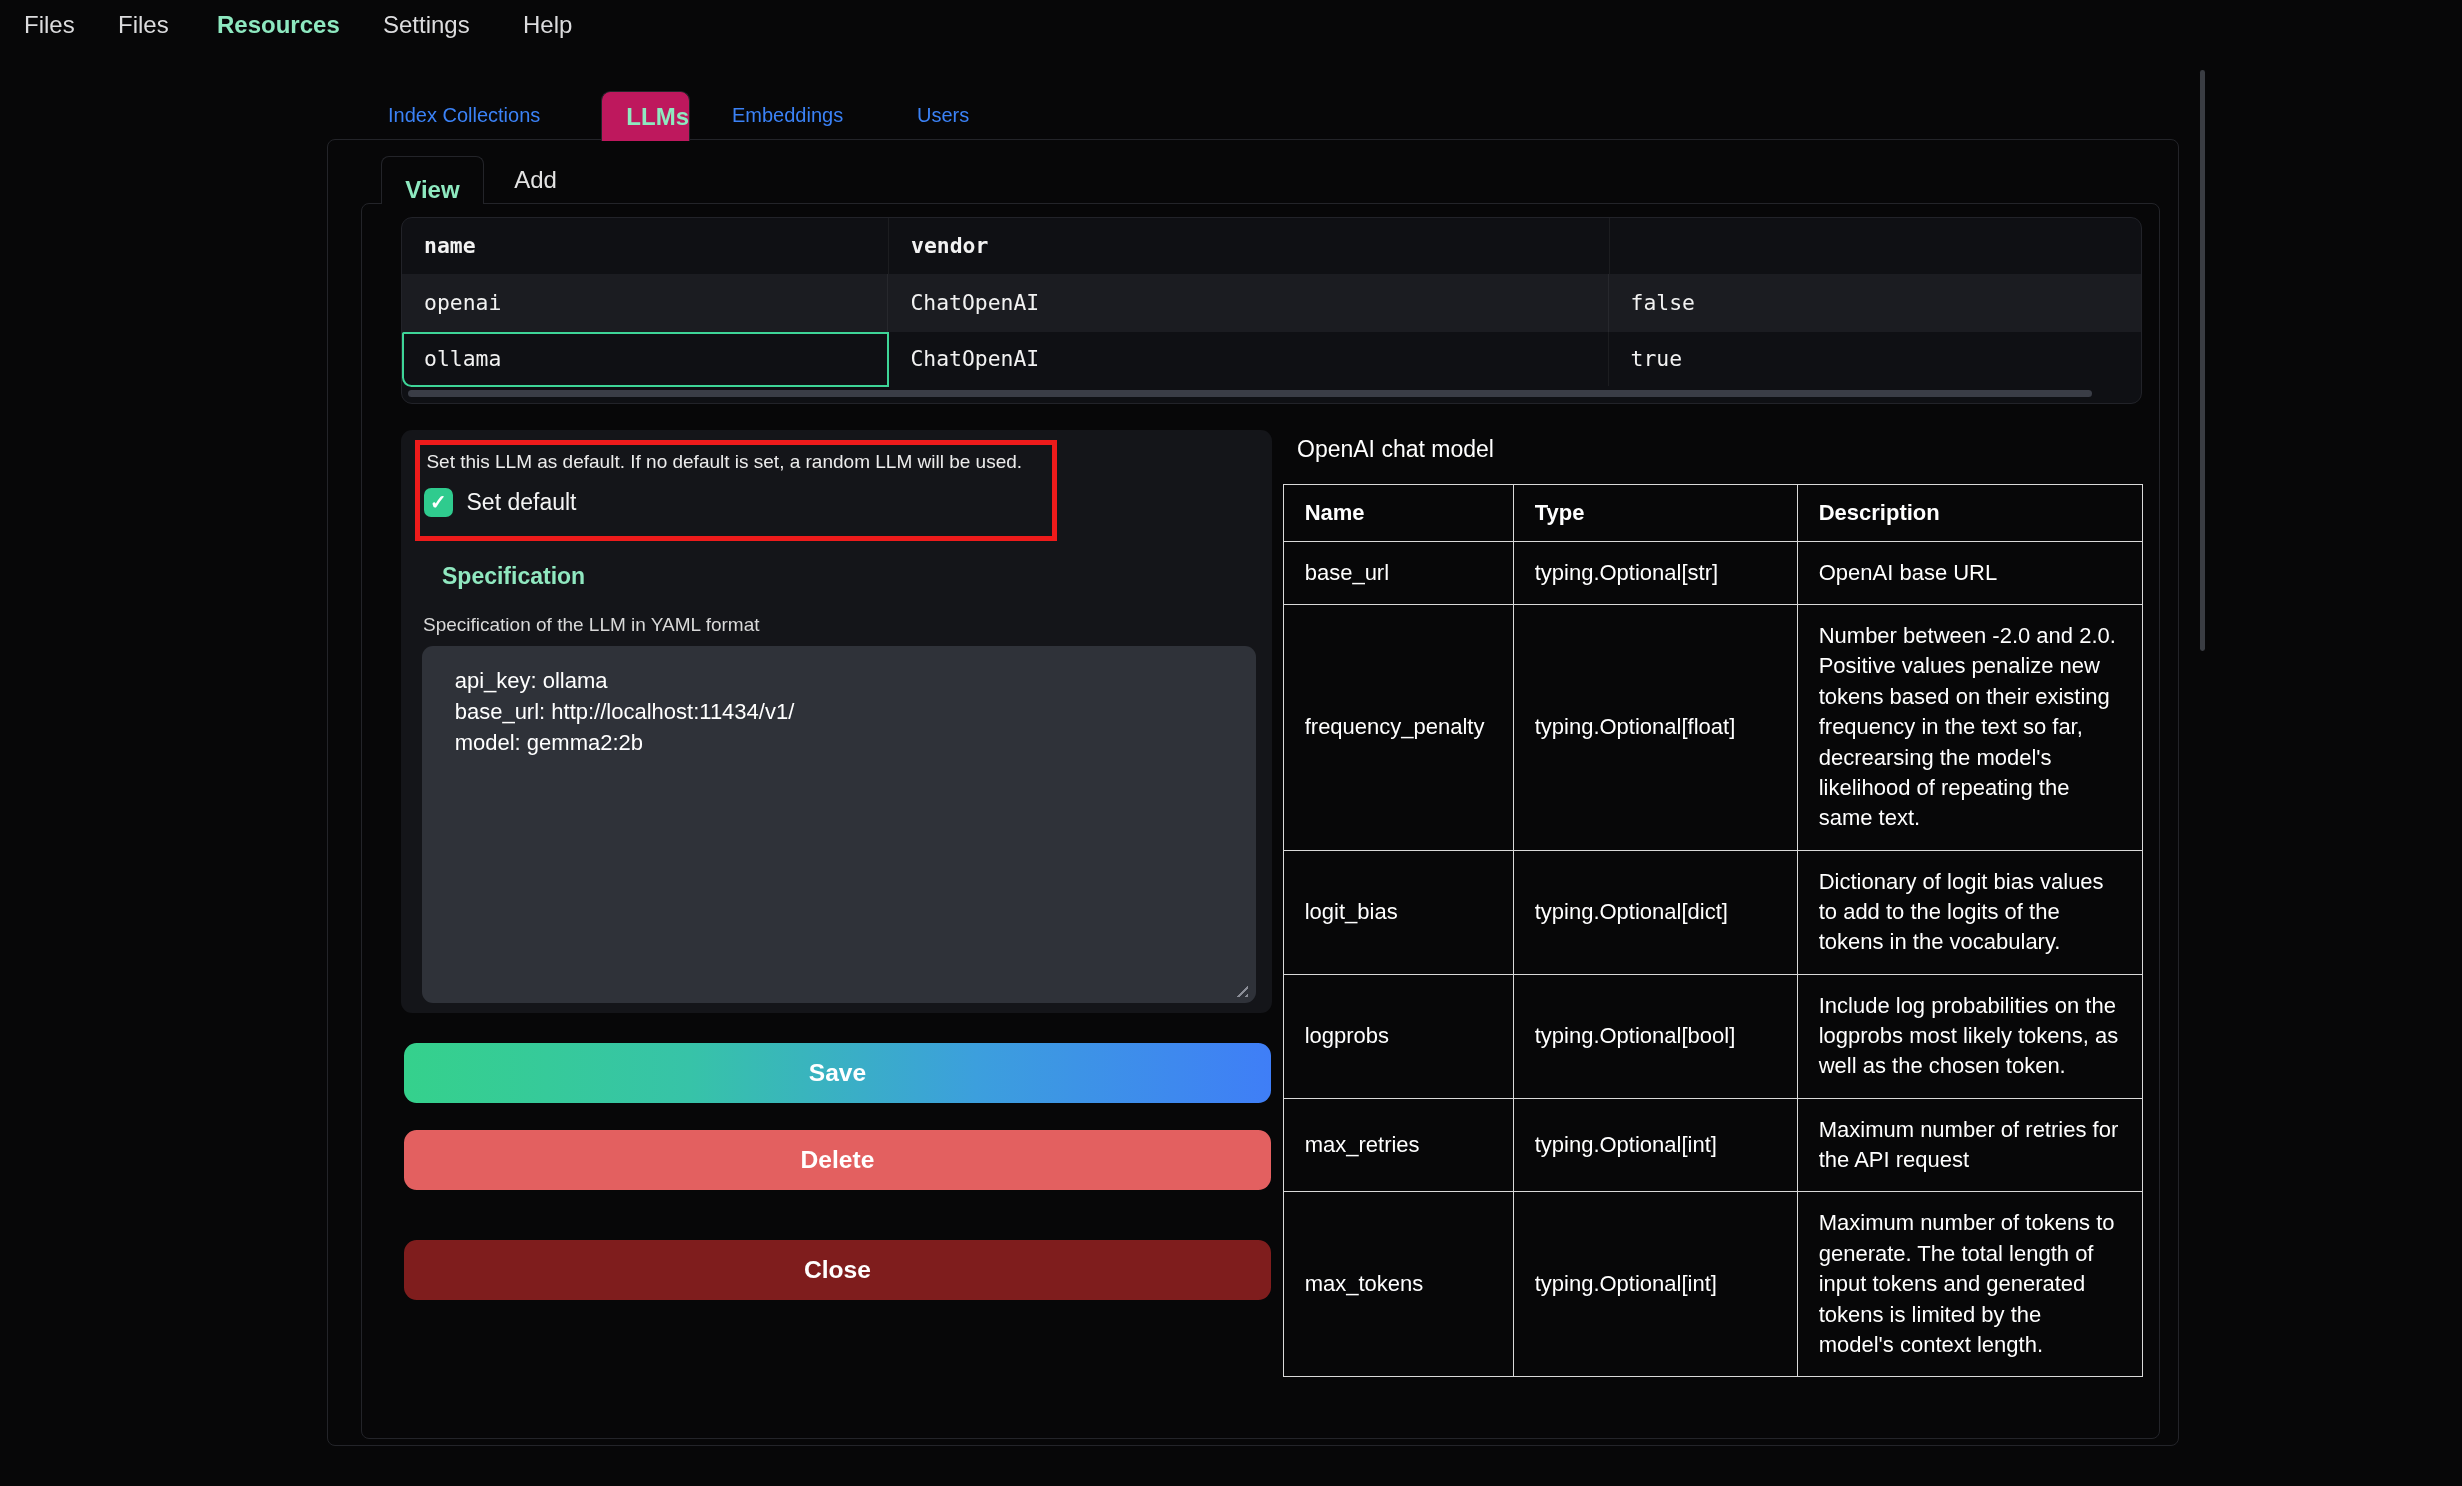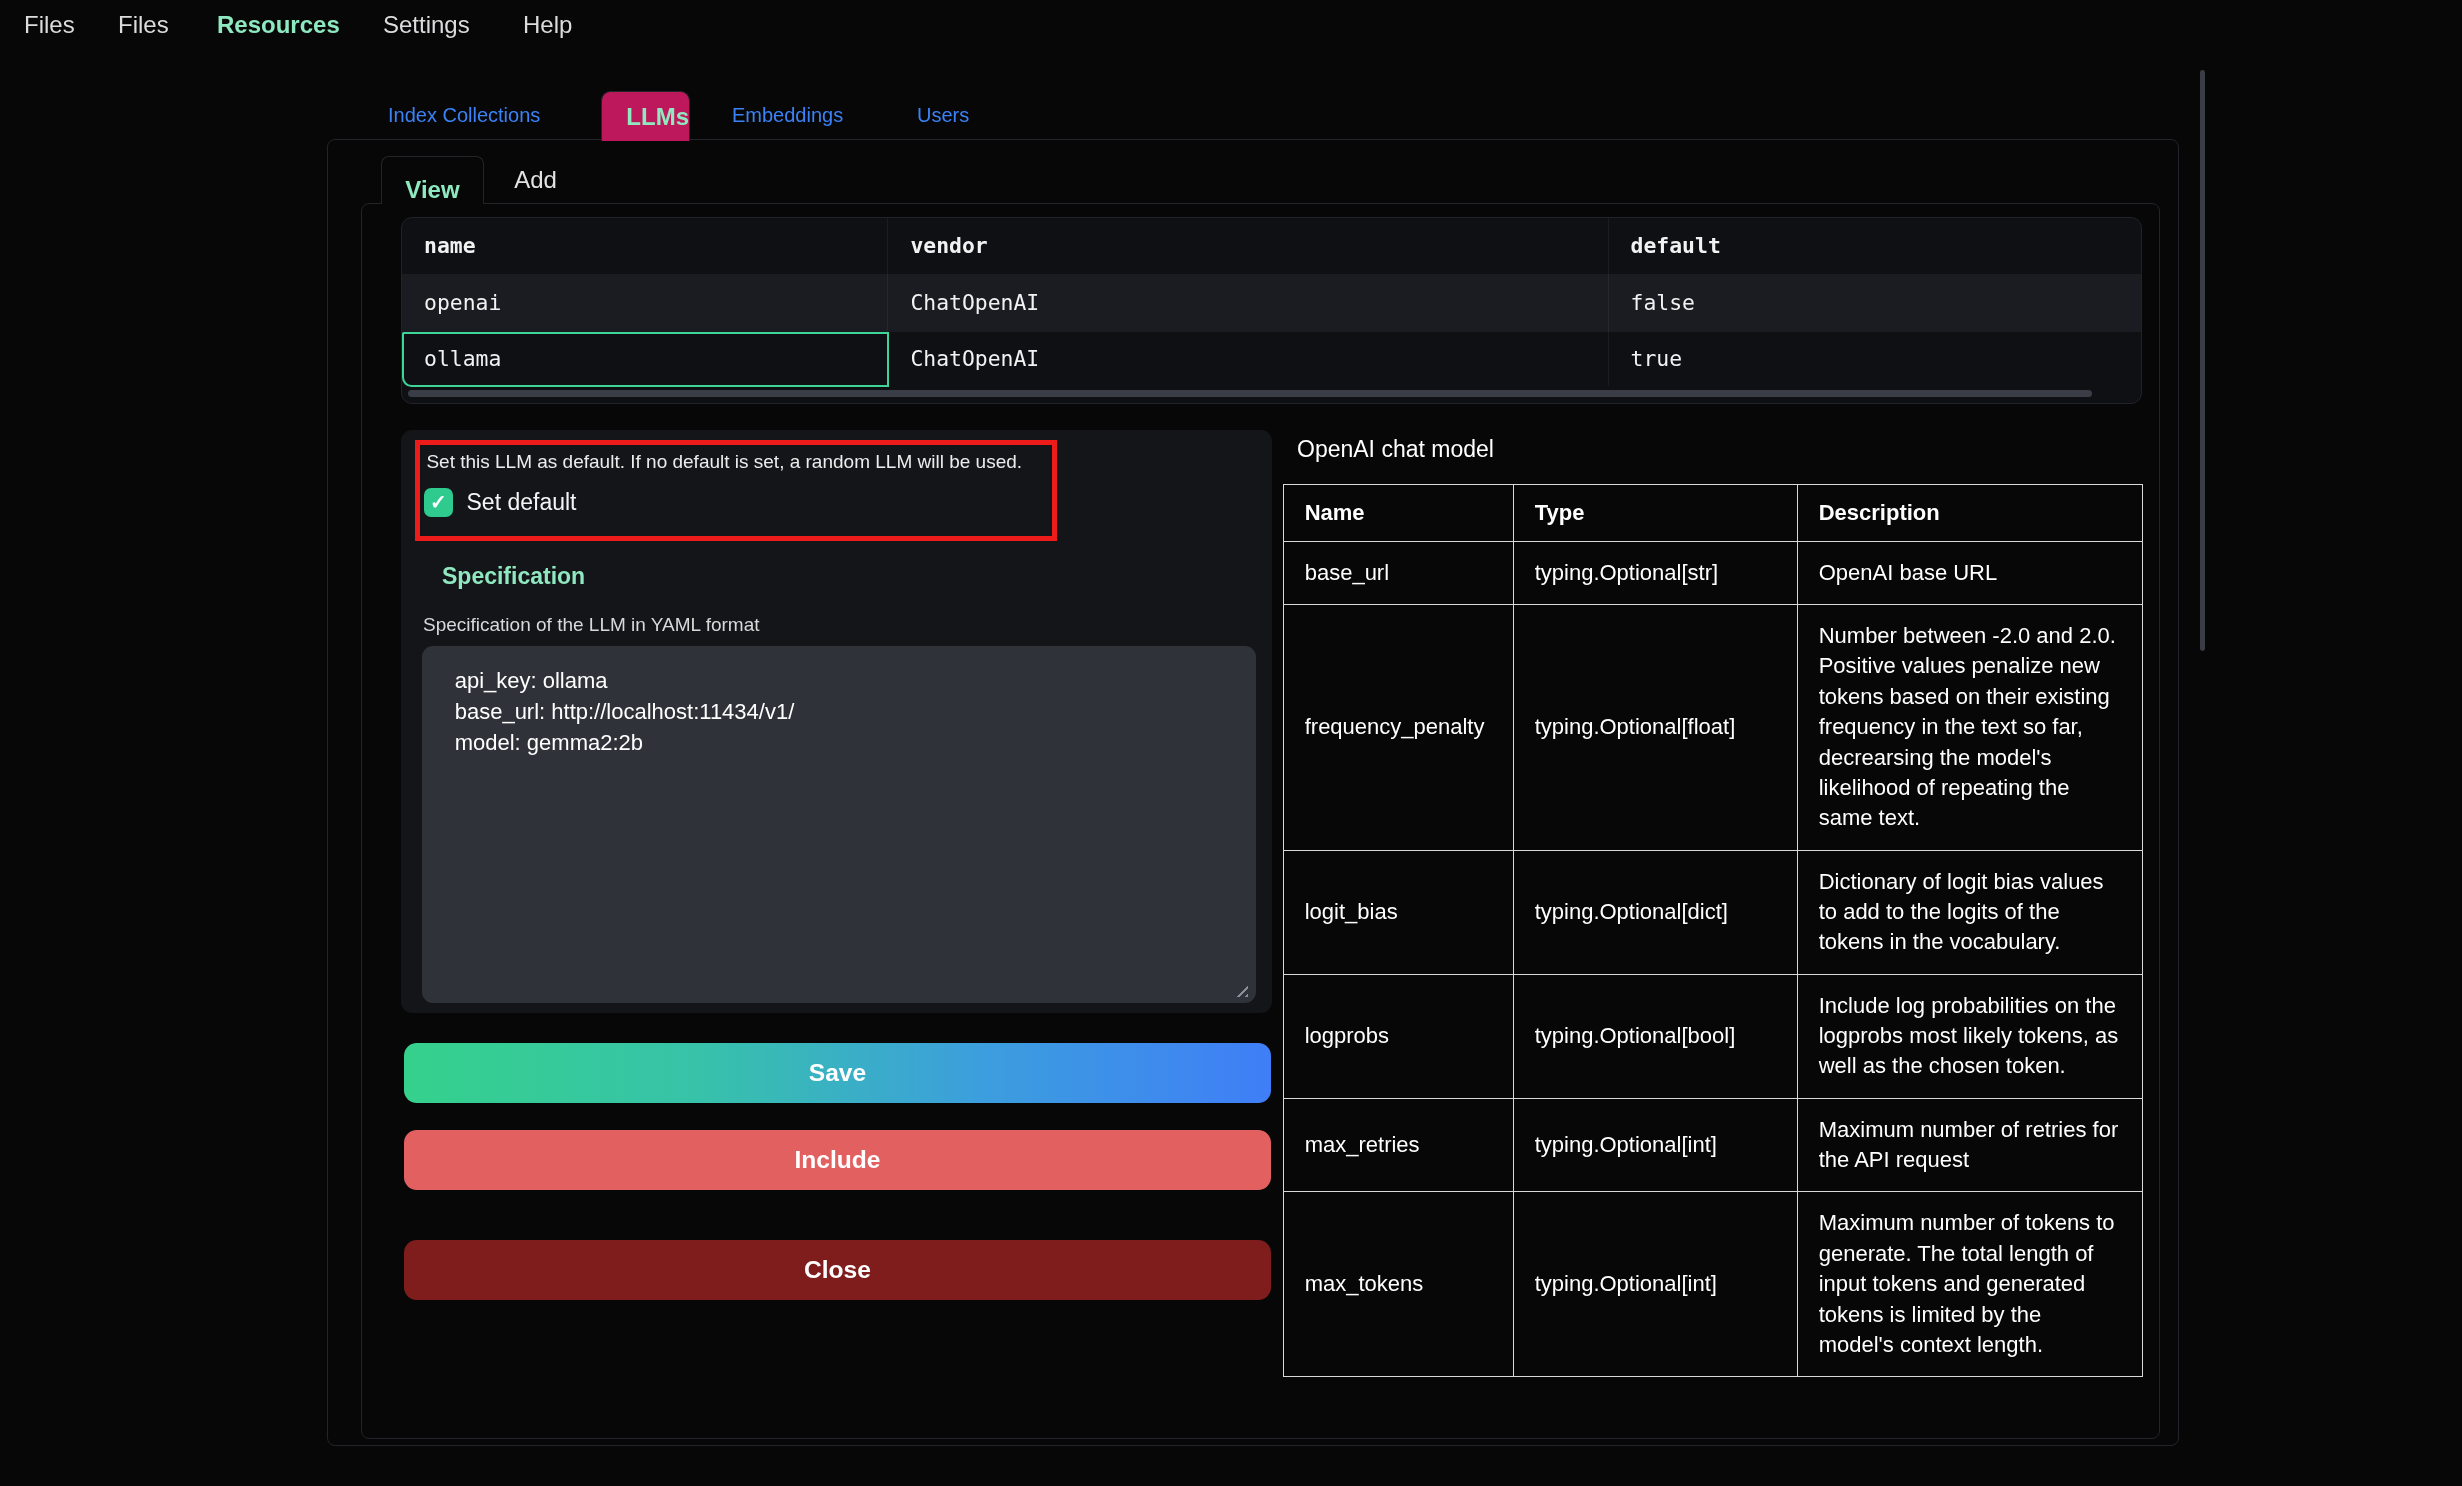--- a/index.html
+++ b/index.html
@@ -114,21 +114,20 @@
 <div id="tab-add">
   <span>Add</span>
 </div>
 
 <div id="inner-panel">
 
   <div id="llm-card">
     <div class="llm-row hdr">
       <div class="llm-cell c0">name</div>
       <div class="llm-cell c1">vendor</div>
-      <div class="llm-cell c2">default</div>
     </div>
     <div class="llm-row r0">
       <div class="llm-cell c0">openai</div>
       <div class="llm-cell c1">ChatOpenAI</div>
       <div class="llm-cell c2">false</div>
     </div>
     <div class="llm-row r1">
       <div class="llm-cell c0">ollama</div>
       <div class="llm-cell c1">ChatOpenAI</div>
       <div class="llm-cell c2">true</div>
@@ -148,21 +147,21 @@
     </div>
     <div id="spec-heading">Specification</div>
     <div id="spec-sublabel">Specification of the LLM in YAML format</div>
     <textarea id="yaml-textarea" spellcheck="false" style="">api_key: ollama
 base_url: http://localhost:11434/v1/
 model: gemma2:2b</textarea>
     <div id="resize-handle"></div>
   </div>
 
   <button class="action-btn" id="save-btn">Save</button>
-  <button class="action-btn" id="delete-btn">Include</button>
+  <button class="action-btn" id="delete-btn">Delete</button>
   <button class="action-btn" id="close-btn">Close</button>
 
   <div id="params-title">OpenAI chat model</div>
   <table id="params-table">
     <colgroup>
         <col class="c0">
         <col class="c1">
         <col class="c2">
       </colgroup>
     <tbody>

